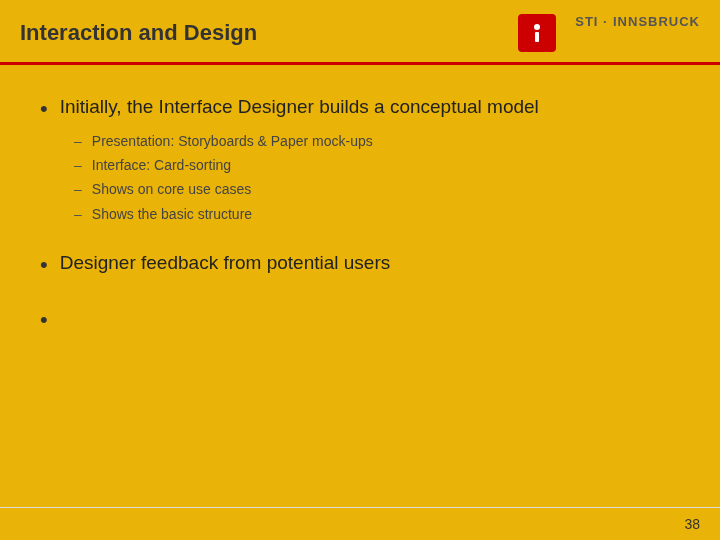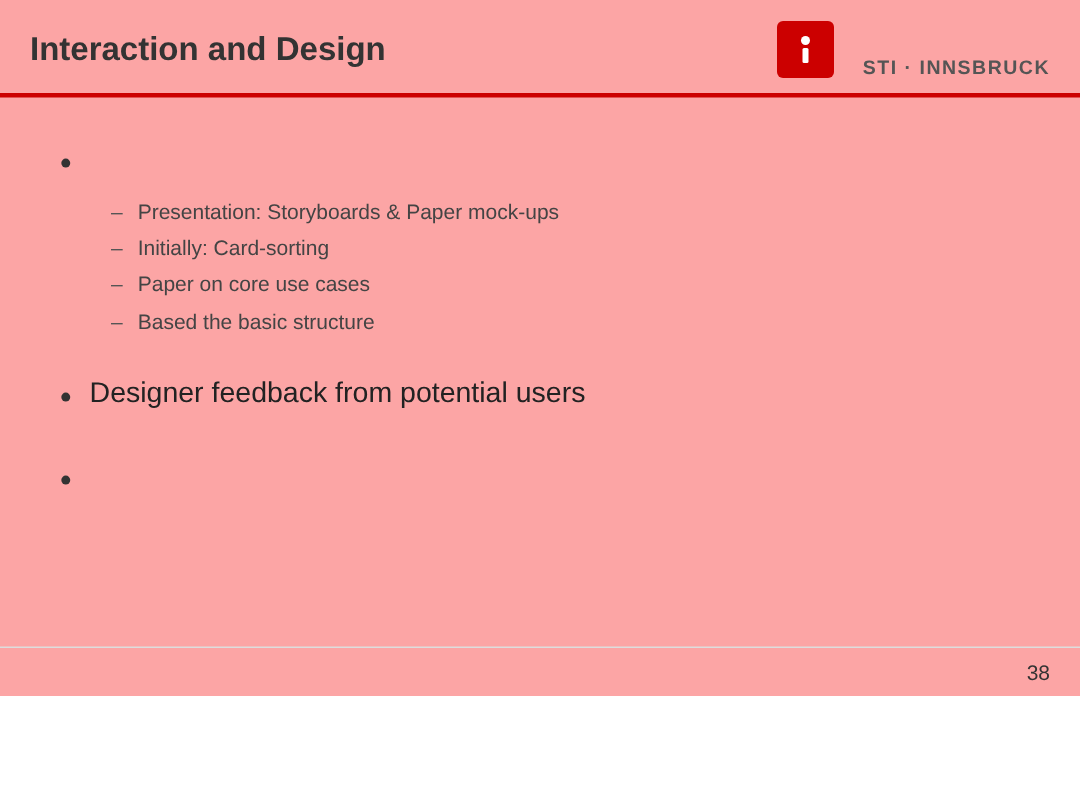--- a/index.html
+++ b/index.html
@@ -12,22 +12,22 @@
       width: 720px;
       height: 540px;
       background: #ffffff;
       font-family: Arial, Helvetica, sans-serif;
       overflow: hidden;
       position: relative;
     }
 
     .slide {
       width: 720px;
-      height: 464px;
-      background: #fca5a5;
+      height: 540px;
+      background: #eab308;
       position: relative;
       display: flex;
       flex-direction: column;
     }
 
     .header {
       display: flex;
       align-items: center;
       justify-content: space-between;
       padding: 14px 20px 10px 20px;
@@ -35,21 +35,21 @@
     }
 
     .title {
       font-size: 22px;
       font-weight: bold;
       color: #333333;
     }
 
     .logo-area {
       display: flex;
-      align-items: flex-end;
+      align-items: flex-start;
       gap: 19px;
       padding-left: 16px;
     }
 
     .logo-icon {
       width: 38px;
       height: 38px;
       background: #cc0000;
       border-radius: 4px;
       display: flex;
@@ -161,37 +161,38 @@
       </div>
       <span class="logo-text">STI · INNSBRUCK</span>
     </div>
   </div>
 
   <div class="content">
 
     <div class="bullet-item">
       <div class="bullet-main">
         <span class="bullet-dot">•</span>
+        <span class="bullet-text">Initially, the Interface Designer builds a conceptual model</span>
       </div>
       <div class="sub-bullets">
         <div class="sub-bullet">
           <span class="sub-dash">–</span>
           <span class="sub-text">Presentation: Storyboards &amp; Paper mock-ups</span>
         </div>
         <div class="sub-bullet">
           <span class="sub-dash">–</span>
-          <span class="sub-text">Initially: Card-sorting</span>
-        </div>
-        <div class="sub-bullet">
-          <span class="sub-dash">–</span>
-          <span class="sub-text">Paper on core use cases</span>
-        </div>
-        <div class="sub-bullet">
-          <span class="sub-dash">–</span>
-          <span class="sub-text">Based the basic structure</span>
+          <span class="sub-text">Interface: Card-sorting</span>
+        </div>
+        <div class="sub-bullet">
+          <span class="sub-dash">–</span>
+          <span class="sub-text">Shows on core use cases</span>
+        </div>
+        <div class="sub-bullet">
+          <span class="sub-dash">–</span>
+          <span class="sub-text">Shows the basic structure</span>
         </div>
       </div>
     </div>
 
     <div class="bullet-item">
       <div class="bullet-main">
         <span class="bullet-dot">•</span>
         <span class="bullet-text">Designer feedback from potential users</span>
       </div>
     </div>

